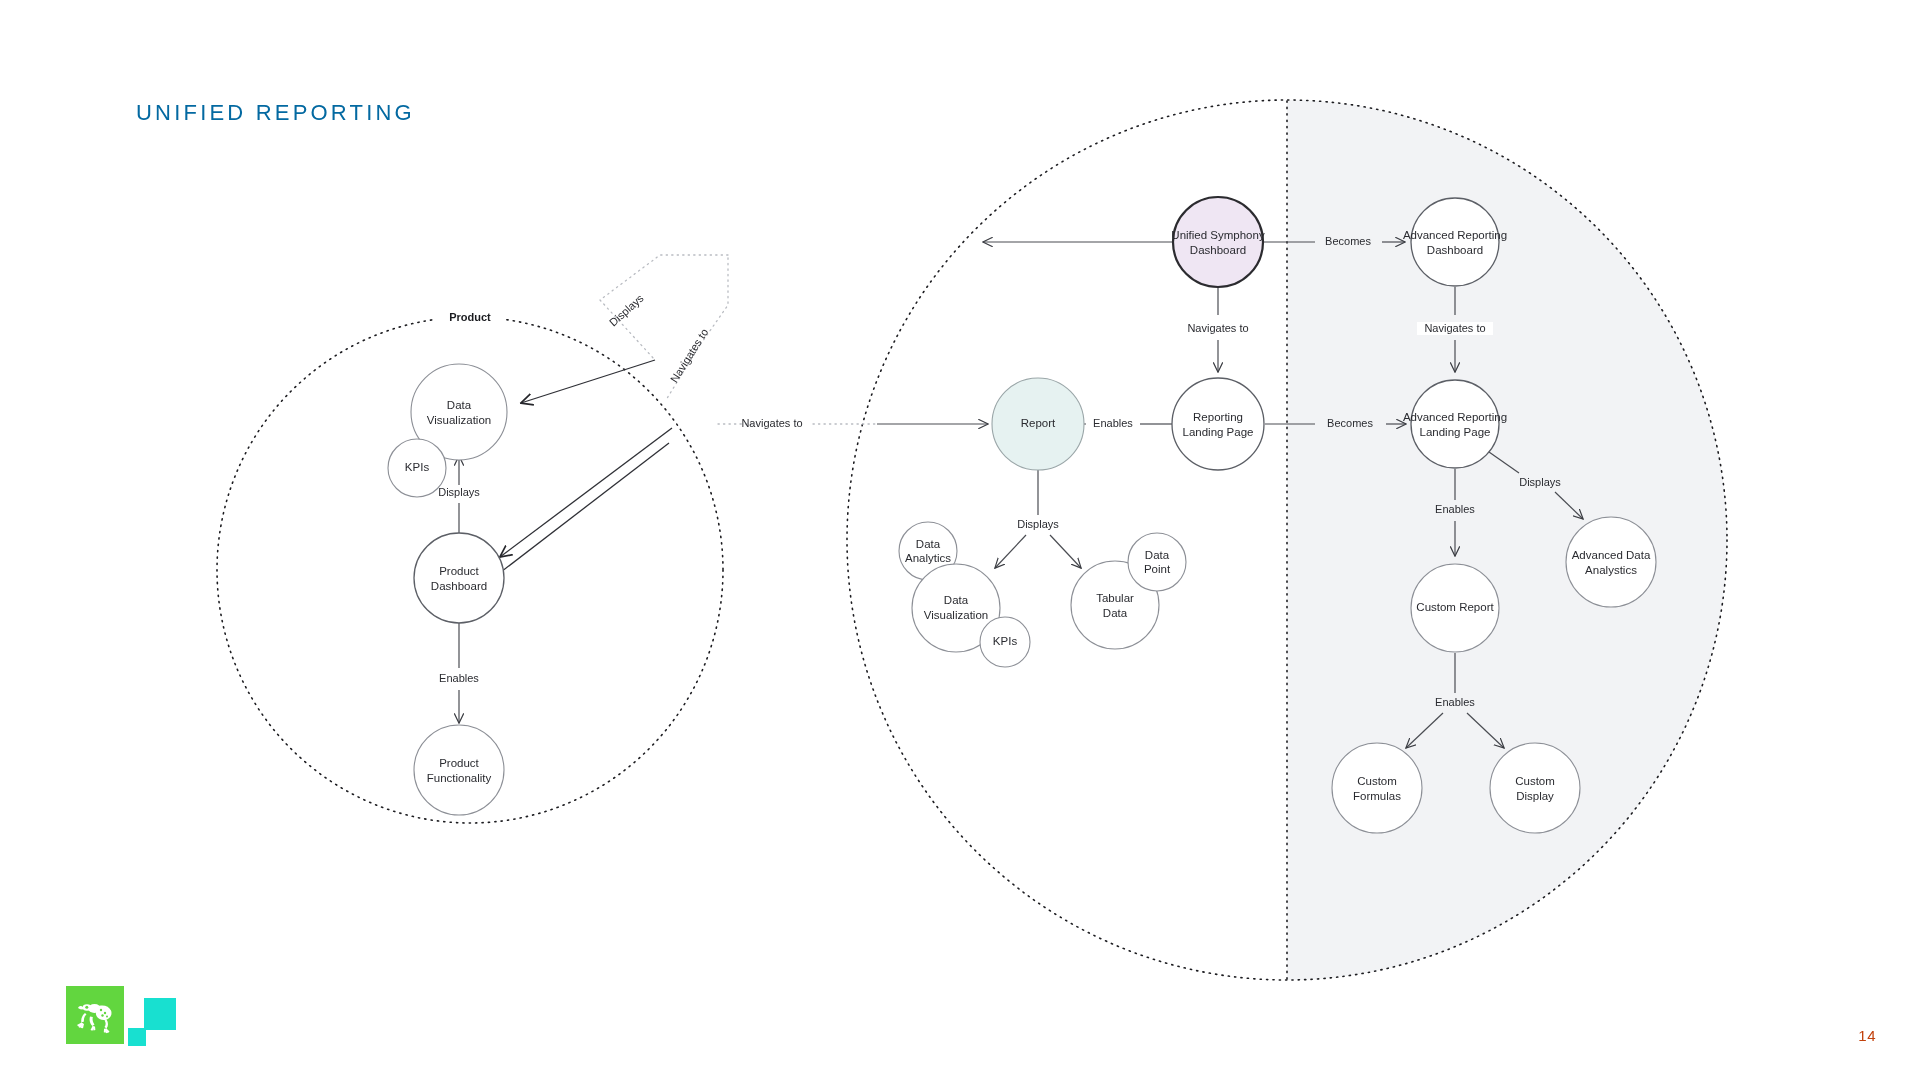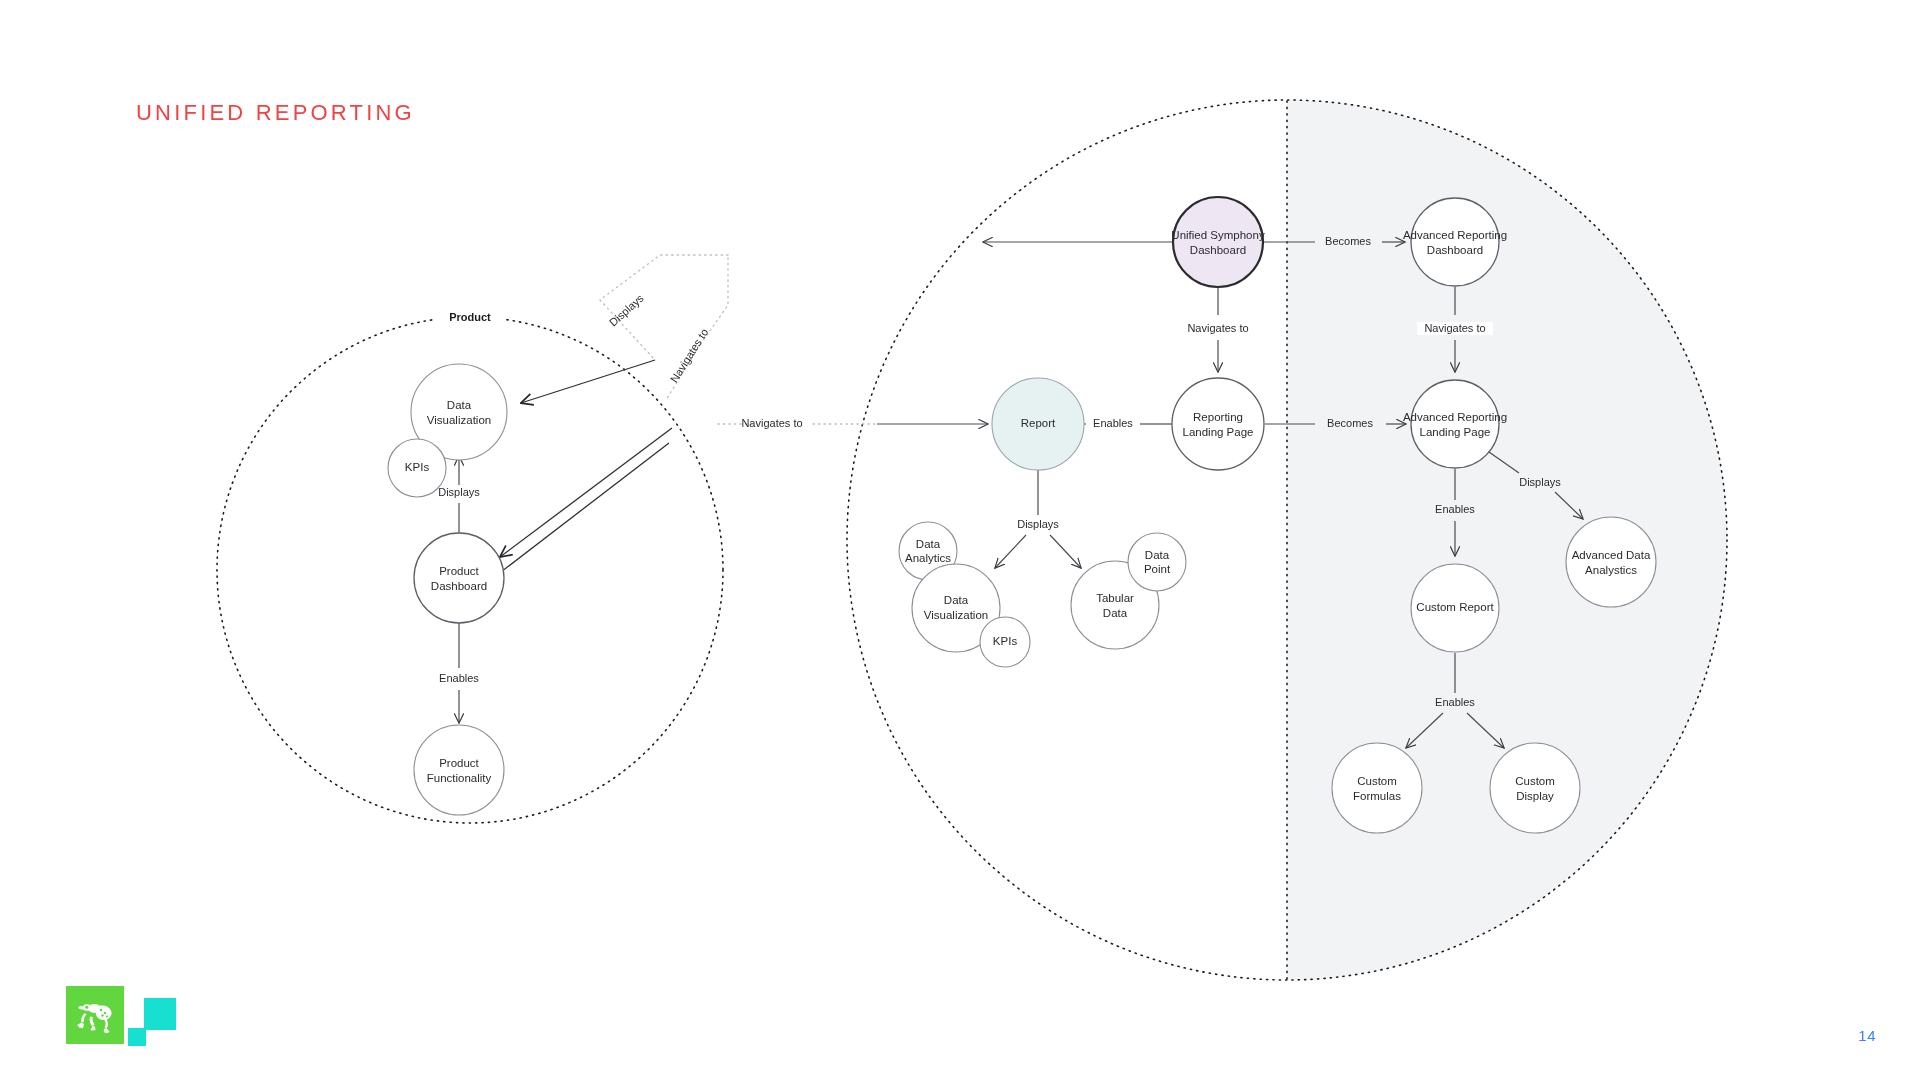--- a/index.html
+++ b/index.html
@@ -22,29 +22,29 @@
     width: 1914px;
     height: 1072px;
   }
   #slide-title {
     position: absolute;
     left: 136px;
     top: 100px;
     font-size: 22px;
     letter-spacing: 3.2px;
     font-weight: 400;
-    color: #ef4444;
+    color: #0369a1;
     white-space: nowrap;
   }
   #page-number {
     position: absolute;
     right: 38px;
     bottom: 28px;
     font-size: 15px;
-    color: #3b82f6;
+    color: #c2410c;
     letter-spacing: 0.5px;
   }
   
   #logo {
     position: absolute;
     left: 66px;
     bottom: 24px;
     width: 120px;
     height: 62px;
   }

